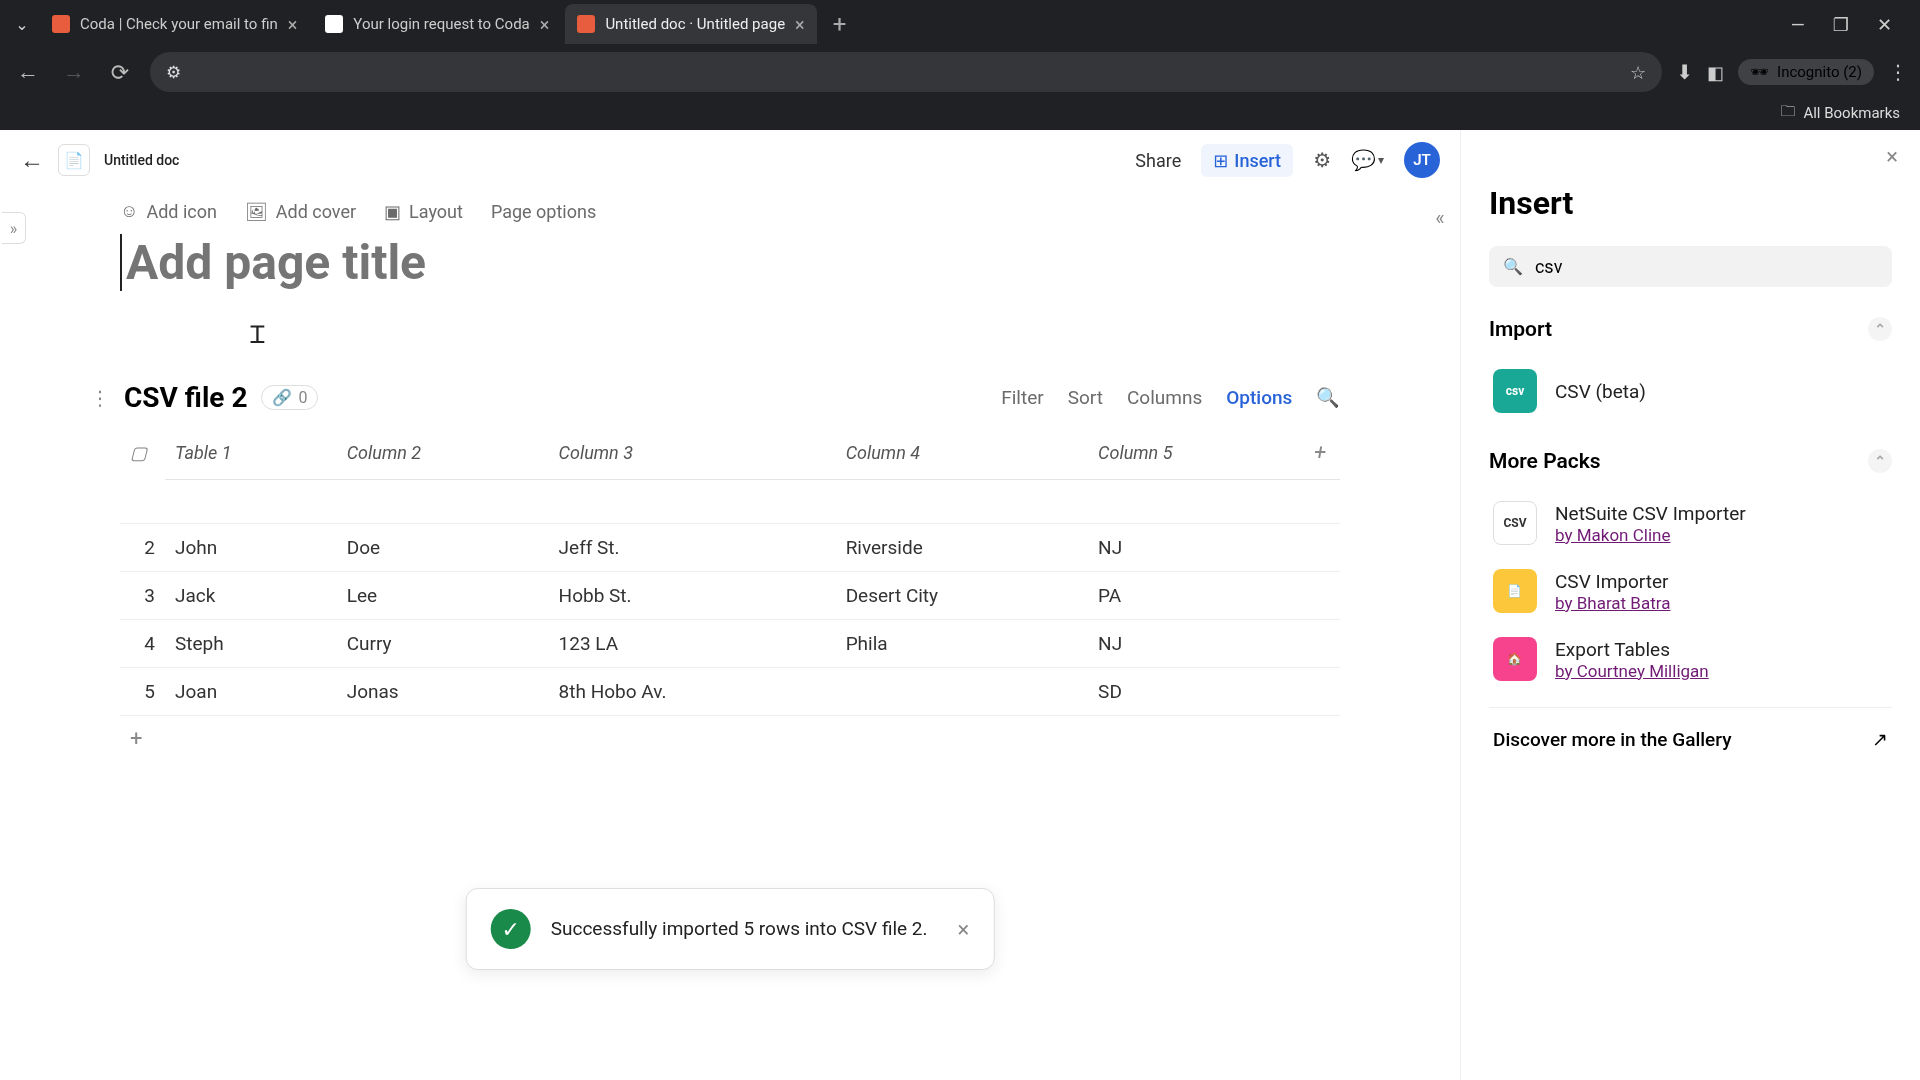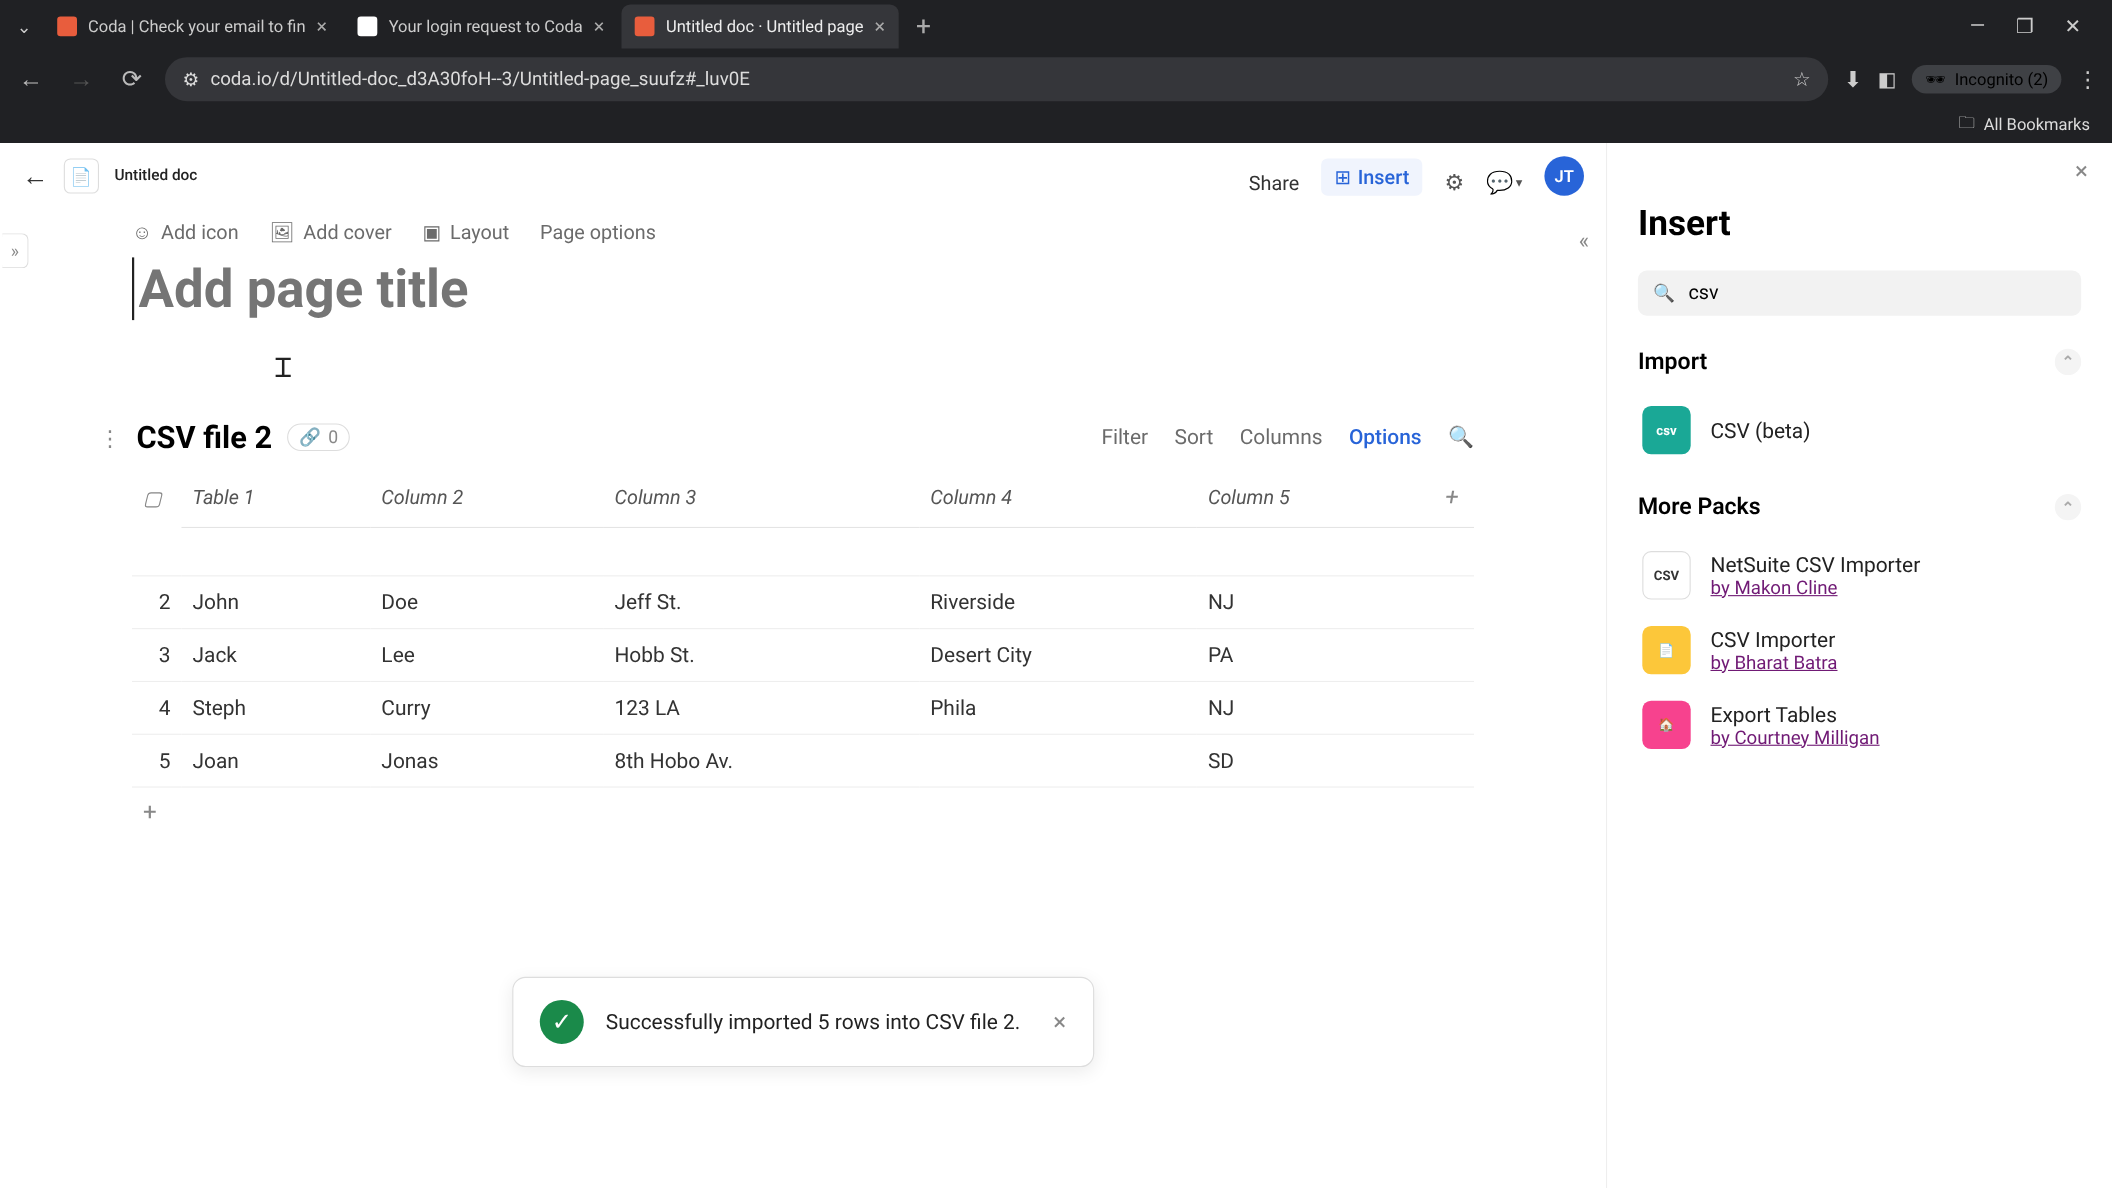--- a/index.html
+++ b/index.html
@@ -25,21 +25,21 @@
 .bookmarks-bar { display: flex; justify-content: flex-end; padding: 4px 20px 8px; }
 .bookmarks-btn { color: #ddd; font-size: 15px; display: flex; align-items: center; gap: 8px; }
 
 
 .app { position: relative; height: 950px; display: flex; }
 .main-area { flex: 1; position: relative; }
 .app-header { display: flex; align-items: center; height: 60px; padding: 0 20px; gap: 14px; }
 .back-arrow { font-size: 24px; color: #333; }
 .doc-icon { width: 32px; height: 32px; border: 1px solid #ddd; border-radius: 6px; display: flex; align-items: center; justify-content: center; color: #888; }
 .doc-title { font-size: 14px; font-weight: 500; color: #222; }
-.header-right { margin-left: auto; display: flex; align-items: flex-end; gap: 20px; }
+.header-right { margin-left: auto; display: flex; align-items: center; gap: 20px; }
 .share-btn { font-size: 18px; color: #333; }
 .insert-btn { display: flex; align-items: center; gap: 6px; color: #2864d8; font-size: 18px; font-weight: 500; background: #f0f4fd; padding: 6px 12px; border-radius: 6px; }
 .gear { font-size: 20px; color: #555; }
 .comment-icon { font-size: 20px; color: #555; display: flex; align-items: center; gap: 2px; }
 .avatar { width: 36px; height: 36px; background: #2864d8; color: #fff; border-radius: 50%; display: flex; align-items: center; justify-content: center; font-weight: 600; font-size: 15px; }
 
 .sidebar-toggle { position: absolute; left: 2px; top: 82px; width: 24px; height: 32px; border: 1px solid #ddd; border-left: none; border-radius: 0 6px 6px 0; display: flex; align-items: center; justify-content: center; color: #888; font-size: 16px; }
 .panel-collapse { position: absolute; right: 2px; top: 70px; width: 36px; height: 36px; color: #888; font-size: 20px; display: flex; align-items: center; justify-content: center; }
 
 .page-content { padding: 10px 120px 0 120px; }
@@ -116,21 +116,20 @@
       <span>❐</span>
       <span>✕</span>
     </div>
   </div>
   <div class="addr-bar">
     <span class="nav-btn">←</span>
     <span class="nav-btn disabled">→</span>
     <span class="nav-btn">⟳</span>
     <div class="addr-input">
       <span>⚙</span>
-      <span>coda.io/d/Untitled-doc_d3A30foH--3/Untitled-page_suufz#_luv0E</span>
       <div class="addr-right">
         <span>☆</span>
       </div>
     </div>
     <span style="color:#ccc;font-size:20px">⬇</span>
     <span style="color:#ccc;font-size:18px">◧</span>
     <span class="incognito">
       <span>🕶</span>
       <span>Incognito (2)</span>
     </span>
@@ -310,14 +309,18 @@
           <div class="author">by Bharat Batra</div>
         </div>
     </div>
     <div class="panel-item">
       <span class="icn pink-icn">🏠</span>
       <div class="item-text">
           <div class="name">Export Tables</div>
           <div class="author">by Courtney Milligan</div>
         </div>
     </div>
+    <div class="gallery-link">
+      <span>Discover more in the Gallery</span>
+      <span>↗</span>
+    </div>
   </div>
 </div>
 
 </body></html>

